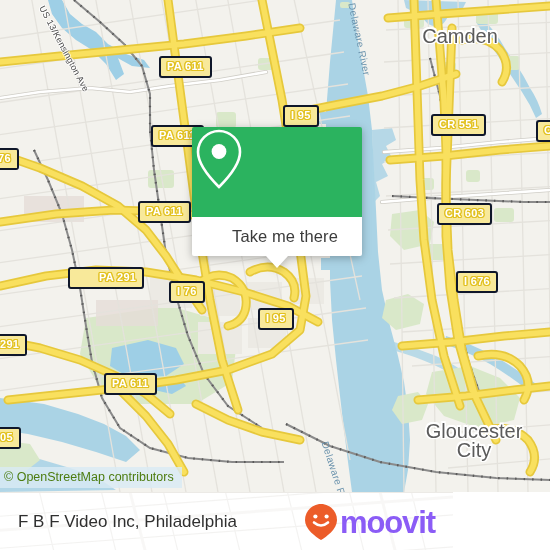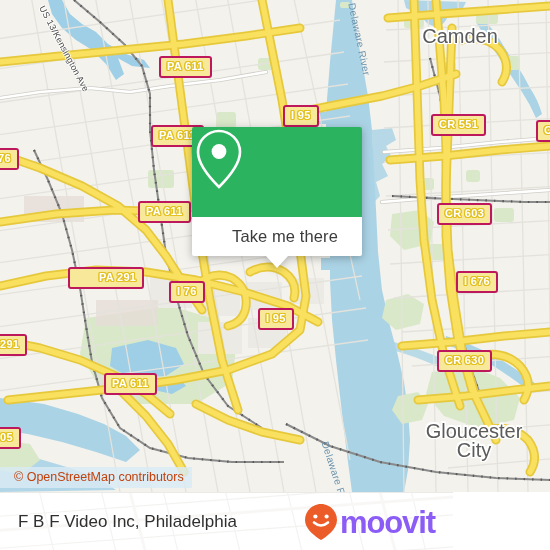--- a/index.html
+++ b/index.html
@@ -11,21 +11,21 @@
   #root{position:relative;width:550px;height:550px;overflow:hidden;background:#fff;}
 
   
   #map{position:absolute;left:0;top:0;width:550px;height:492px;overflow:hidden;background:#f3f2ed;}
   #map svg{position:absolute;left:0;top:0;}
 
   
   .shield{
     position:absolute;
     background:#ffffff;
-    border:2px solid #be185d;
+    border:2px solid #0f172a;
     border-radius:3px;
     color:#ffffff;
     background:#f8e99a;
     font-size:11px;
     font-weight:bold;
     line-height:1;
     padding:3px 6px 4px 6px;
     white-space:nowrap;
     letter-spacing:.3px;
     text-shadow:
@@ -64,23 +64,23 @@
     font-size:9px;
     white-space:nowrap;
     letter-spacing:.3px;
     text-shadow:-1px 0 #fff,1px 0 #fff,0 -1px #fff,0 1px #fff;
   }
 
   
   #osm-attr{
     position:absolute;left:0;top:467px;
     background:rgba(217,234,244,.82);
-    color:#c2410c;
+    color:#4d7c0f;
     font-size:12.5px;
-    padding:3px 8px 4px 14px;
+    padding:3px 8px 4px 4px;
     white-space:nowrap;
     z-index:40;
   }
 
   
   #popup{
     position:absolute;left:192px;top:127px;width:170px;z-index:60;
     filter:drop-shadow(0 2px 4px rgba(0,0,0,.28));
   }
   #popup-top{
@@ -373,21 +373,20 @@
     <div class="shield" style="left:431px;top:114px;">CR 551</div>
     <div class="shield cut-l" style="left:-8px;top:148px;">76</div>
     <div class="shield" style="left:138px;top:201px;">PA 611</div>
     <div class="shield" style="left:437px;top:203px;">CR 603</div>
     <div class="shield cut-r" style="left:536px;top:120px;">CR</div>
     <div class="shield" style="left:68px;top:267px;padding-left:29px;">PA 291</div>
     <div class="shield" style="left:169px;top:281px;">I 76</div>
     <div class="shield" style="left:456px;top:271px;">I 676</div>
     <div class="shield" style="left:258px;top:308px;">I 95</div>
     <div class="shield cut-l" style="left:-6px;top:334px;">291</div>
-    <div class="shield" style="left:437px;top:350px;">CR 630</div>
     <div class="shield" style="left:104px;top:373px;">PA 611</div>
     <div class="shield cut-l" style="left:-6px;top:427px;">05</div>
 
     <div id="popup">
       <div id="popup-top">
         <svg width="54" height="64" viewBox="0 0 54 64">
           <path d="M27,4 C15.4,4 6,13.4 6,25 C6,38 19,52 27,60 C35,52 48,38 48,25 C48,13.4 38.6,4 27,4 Z" fill="none" stroke="#ffffff" stroke-width="2.6"></path>
           <circle cx="27" cy="24.5" r="7.4" fill="#ffffff"></circle>
         </svg>
       </div>

